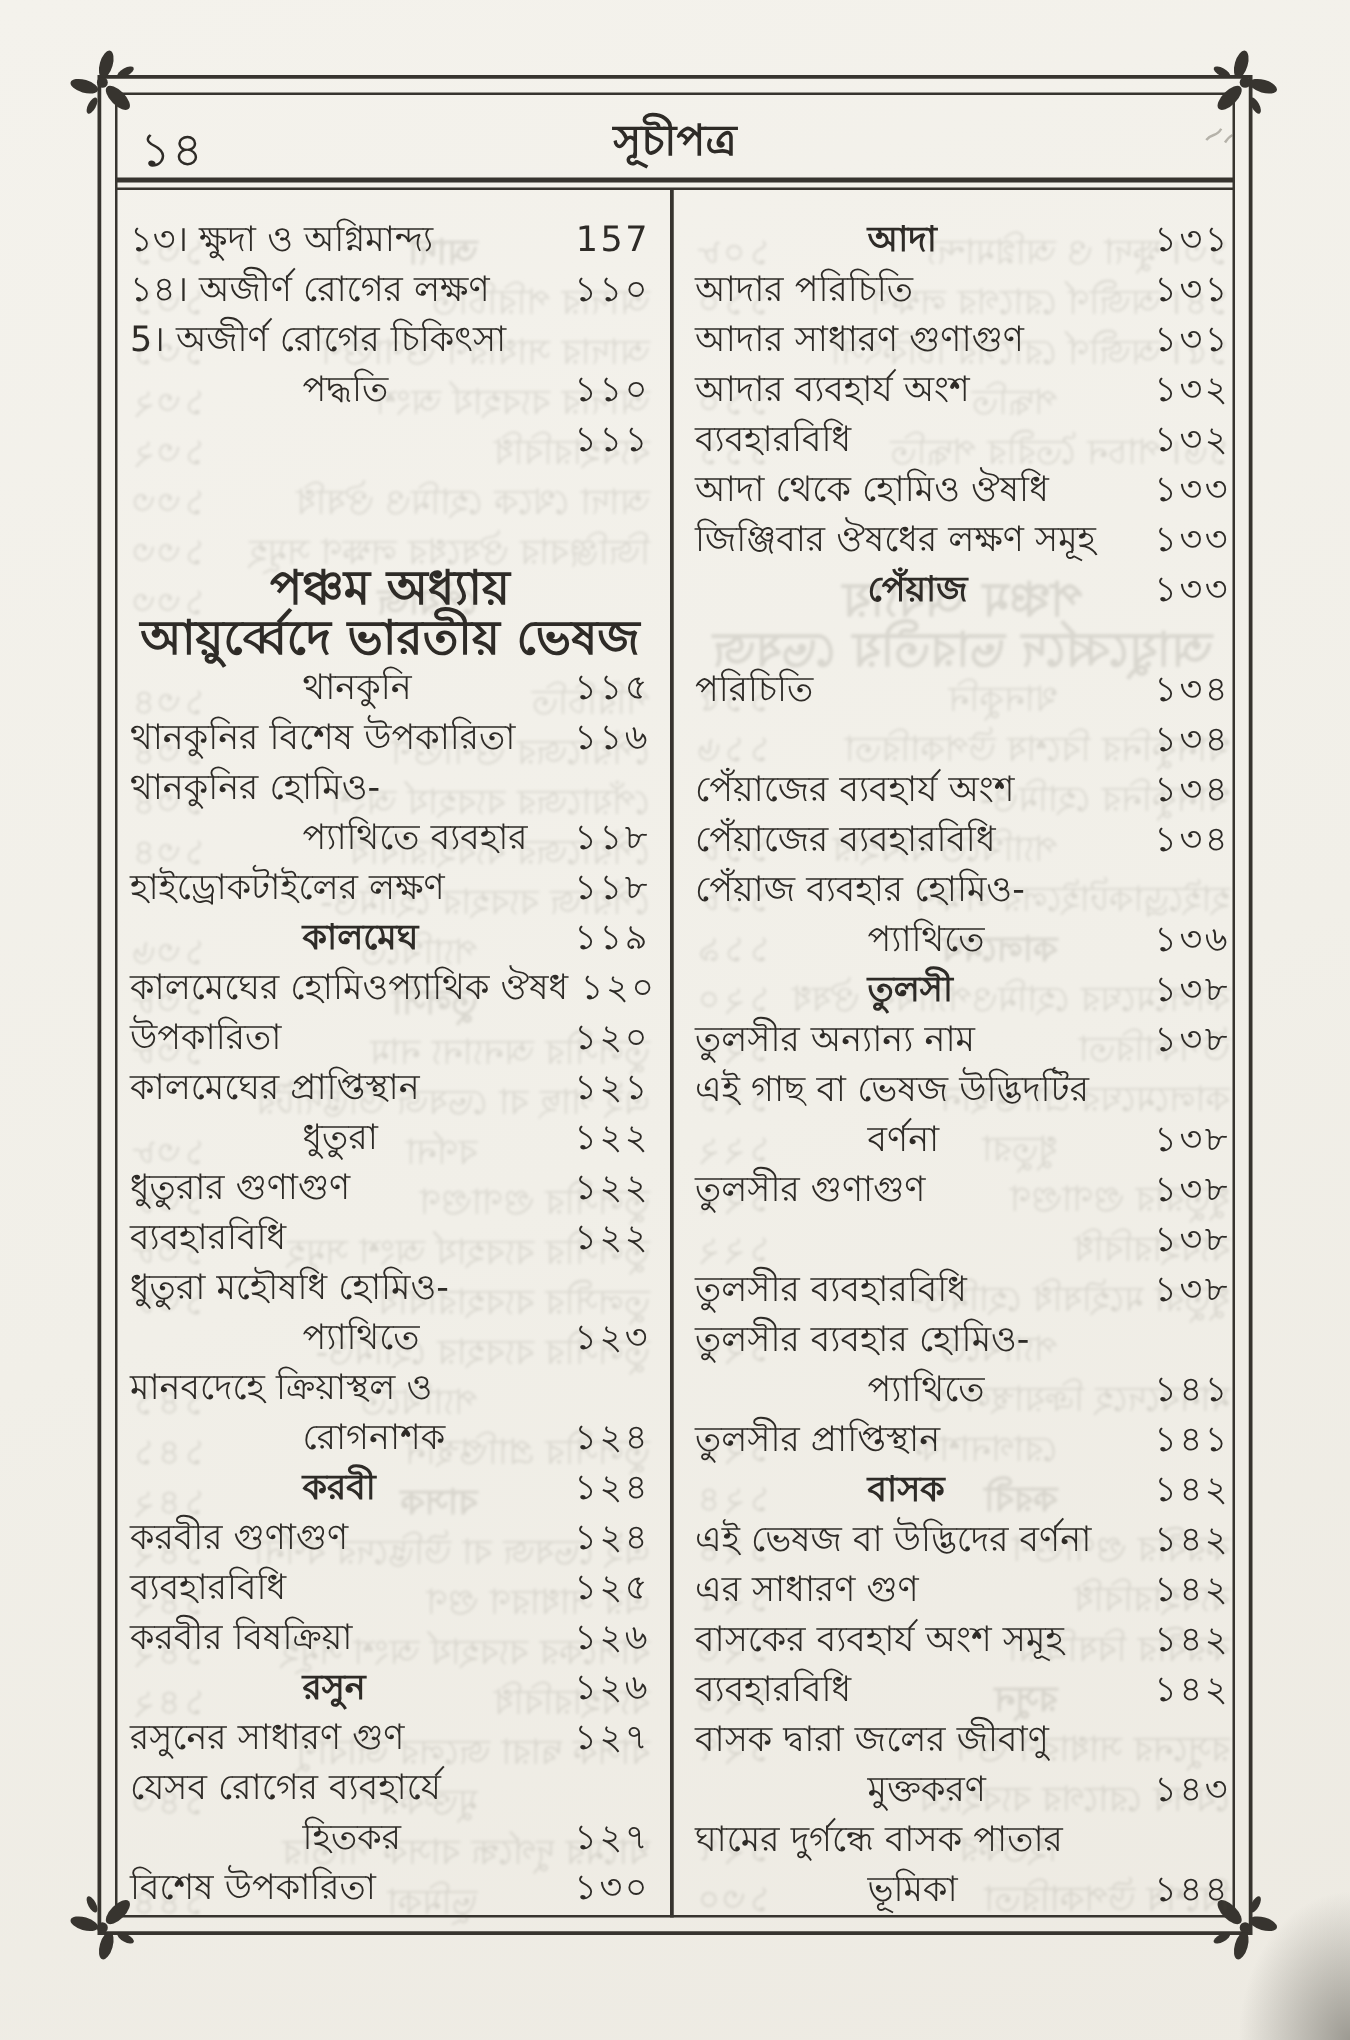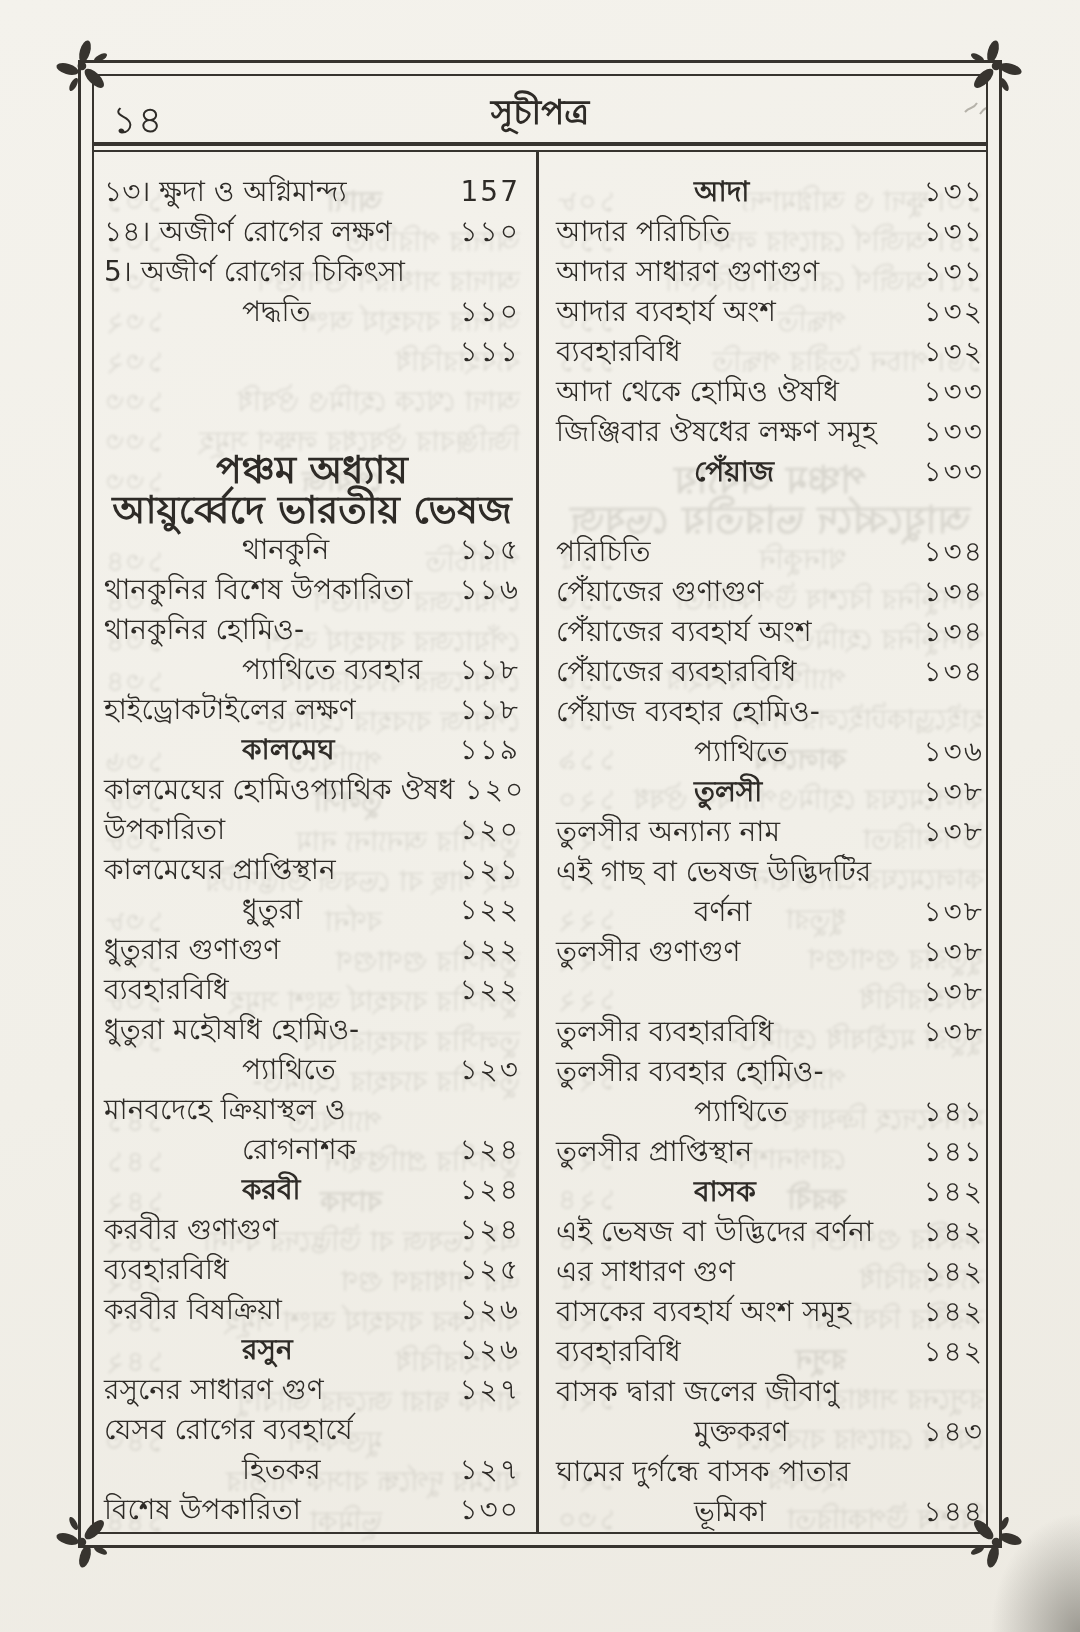--- a/index.html
+++ b/index.html
@@ -514,21 +514,20 @@
         <div class="row bold">
           <span class="label indent1">পেঁয়াজ</span>
           <span class="pagenum">১৩৩</span>
         </div>
         <div style="height: 40px;"></div>
         <div class="row">
           <span class="label">পরিচিতি</span>
           <span class="pagenum">১৩৪</span>
         </div>
         <div class="row">
-          <span class="label">পেঁয়াজের গুণাগুণ</span>
           <span class="pagenum">১৩৪</span>
         </div>
         <div class="row">
           <span class="label">পেঁয়াজের ব্যবহার্য অংশ</span>
           <span class="pagenum">১৩৪</span>
         </div>
         <div class="row">
           <span class="label">পেঁয়াজের ব্যবহারবিধি</span>
           <span class="pagenum">১৩৪</span>
         </div>

